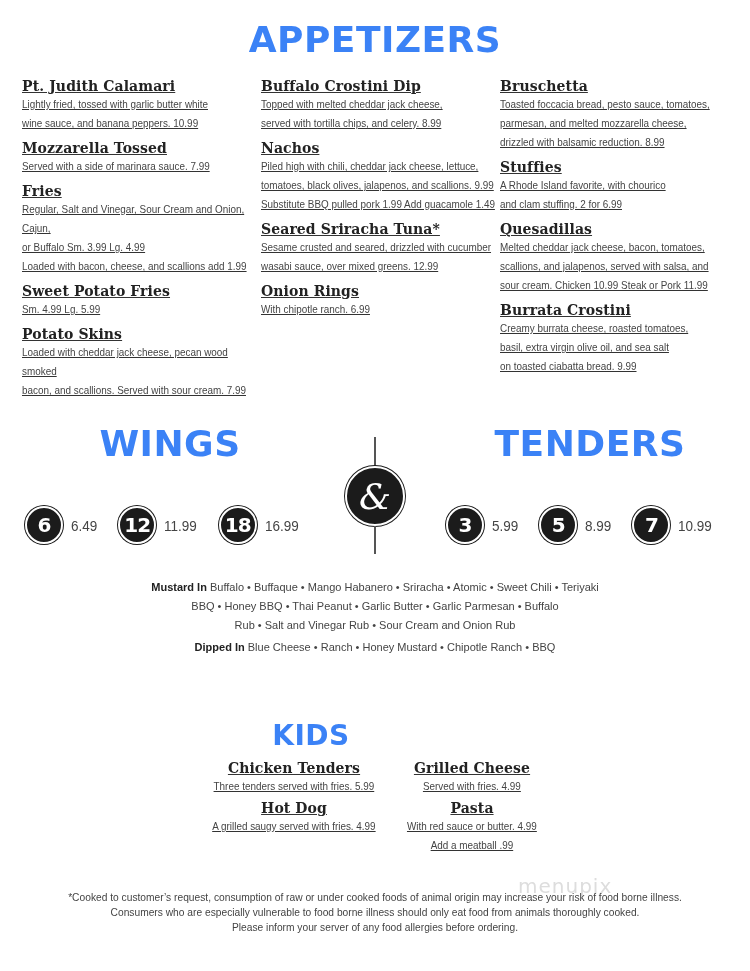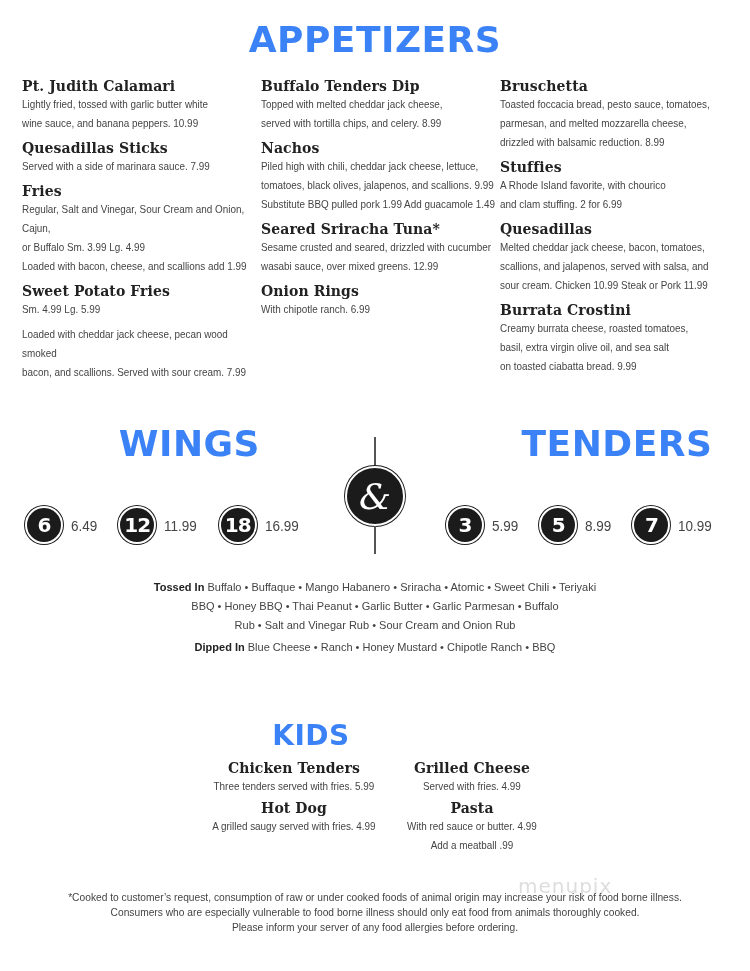--- a/index.html
+++ b/index.html
@@ -4,30 +4,30 @@
 <style>
   * { box-sizing: border-box; margin: 0; padding: 0; }
   html, body { width: 750px; height: 971px; background: #ffffff; overflow: hidden; }
   body { position: relative; font-family: "Liberation Sans", sans-serif; color: #333; }
 
   .section-title {
     position: absolute; font-family: "DejaVu Sans", sans-serif; font-weight: bold;
     color: #3b82f6; letter-spacing: 0.5px; text-align: center; line-height: 1;
   }
   #appetizers-title { left: 0; width: 750px; top: 22px; font-size: 36px; }
-  #wings-title { left: 80px; width: 180px; top: 426px; font-size: 36px; text-align: right; }
-  #tenders-title { left: 507px; width: 220px; top: 426px; font-size: 36px; }
+  #wings-title { left: 80px; width: 180px; top: 426px; font-size: 36px; }
+  #tenders-title { left: 480px; width: 220px; top: 426px; font-size: 36px; }
   #kids-title { left: 0; width: 622px; top: 722px; font-size: 28px; }
 
   .col { position: absolute; top: 77px; width: 240px; }
   .col-1 { left: 22px; }
   .col-2 { left: 261px; }
   .col-3 { left: 500px; }
 
-  .item { margin-bottom: 6px; }
+  .item { margin-bottom: 6px; text-decoration: underline; }
   .item-name {
     font-family: "DejaVu Serif", serif; font-weight: bold; font-size: 14px;
     color: #222; line-height: 18px; letter-spacing: 0.1px;
   }
   .item-desc {
     font-family: "Liberation Sans", sans-serif; font-size: 11px; color: #444;
     line-height: 19px; white-space: pre-line; transform: scaleX(0.9); transform-origin: left;
     width: 111%;
   }
 
@@ -76,42 +76,43 @@
 
 <h1 id="appetizers-title" class="section-title">APPETIZERS</h1>
 
 <div class="col col-1">
   <div class="item">
     <div class="item-name">Pt. Judith Calamari</div>
     <div class="item-desc">Lightly fried, tossed with garlic butter white
 wine sauce, and banana peppers. 10.99</div>
   </div>
   <div class="item">
-    <div class="item-name">Quesadillas Sticks</div>
+    <div class="item-name">Mozzarella Tossed</div>
     <div class="item-desc">Served with a side of marinara sauce. 7.99</div>
   </div>
   <div class="item">
     <div class="item-name">Fries</div>
     <div class="item-desc">Regular, Salt and Vinegar, Sour Cream and Onion, Cajun,
 or Buffalo Sm. 3.99 Lg. 4.99
 Loaded with bacon, cheese, and scallions add 1.99</div>
   </div>
   <div class="item">
     <div class="item-name">Sweet Potato Fries</div>
     <div class="item-desc">Sm. 4.99 Lg. 5.99</div>
   </div>
   <div class="item">
+    <div class="item-name">Potato Skins</div>
     <div class="item-desc">Loaded with cheddar jack cheese, pecan wood smoked
 bacon, and scallions. Served with sour cream. 7.99</div>
   </div>
 </div>
 
 <div class="col col-2">
   <div class="item">
-    <div class="item-name">Buffalo Tenders Dip</div>
+    <div class="item-name">Buffalo Crostini Dip</div>
     <div class="item-desc">Topped with melted cheddar jack cheese,
 served with tortilla chips, and celery. 8.99</div>
   </div>
   <div class="item">
     <div class="item-name">Nachos</div>
     <div class="item-desc">Piled high with chili, cheddar jack cheese, lettuce,
 tomatoes, black olives, jalapenos, and scallions. 9.99
 Substitute BBQ pulled pork 1.99 Add guacamole 1.49</div>
   </div>
   <div class="item">
@@ -183,21 +184,21 @@
     <div class="qty-price">8.99</div>
   </div>
   <div class="qty">
     <div class="qty-badge">7</div>
     <div class="qty-price">10.99</div>
   </div>
 </div>
 
 <div class="sauces">
   <span class="sauce-line">
-    <b>Tossed In</b>
+    <b>Mustard In</b>
     <span>Buffalo • Buffaque • Mango Habanero • Sriracha • Atomic • Sweet Chili • Teriyaki</span>
   </span>
   <span class="sauce-line">BBQ • Honey BBQ • Thai Peanut • Garlic Butter • Garlic Parmesan • Buffalo</span>
   <span class="sauce-line">Rub • Salt and Vinegar Rub • Sour Cream and Onion Rub</span>
   <span id="dipped-line" class="sauce-line">
     <b>Dipped In</b>
     <span>Blue Cheese • Ranch • Honey Mustard • Chipotle Ranch • BBQ</span>
   </span>
 </div>
 

